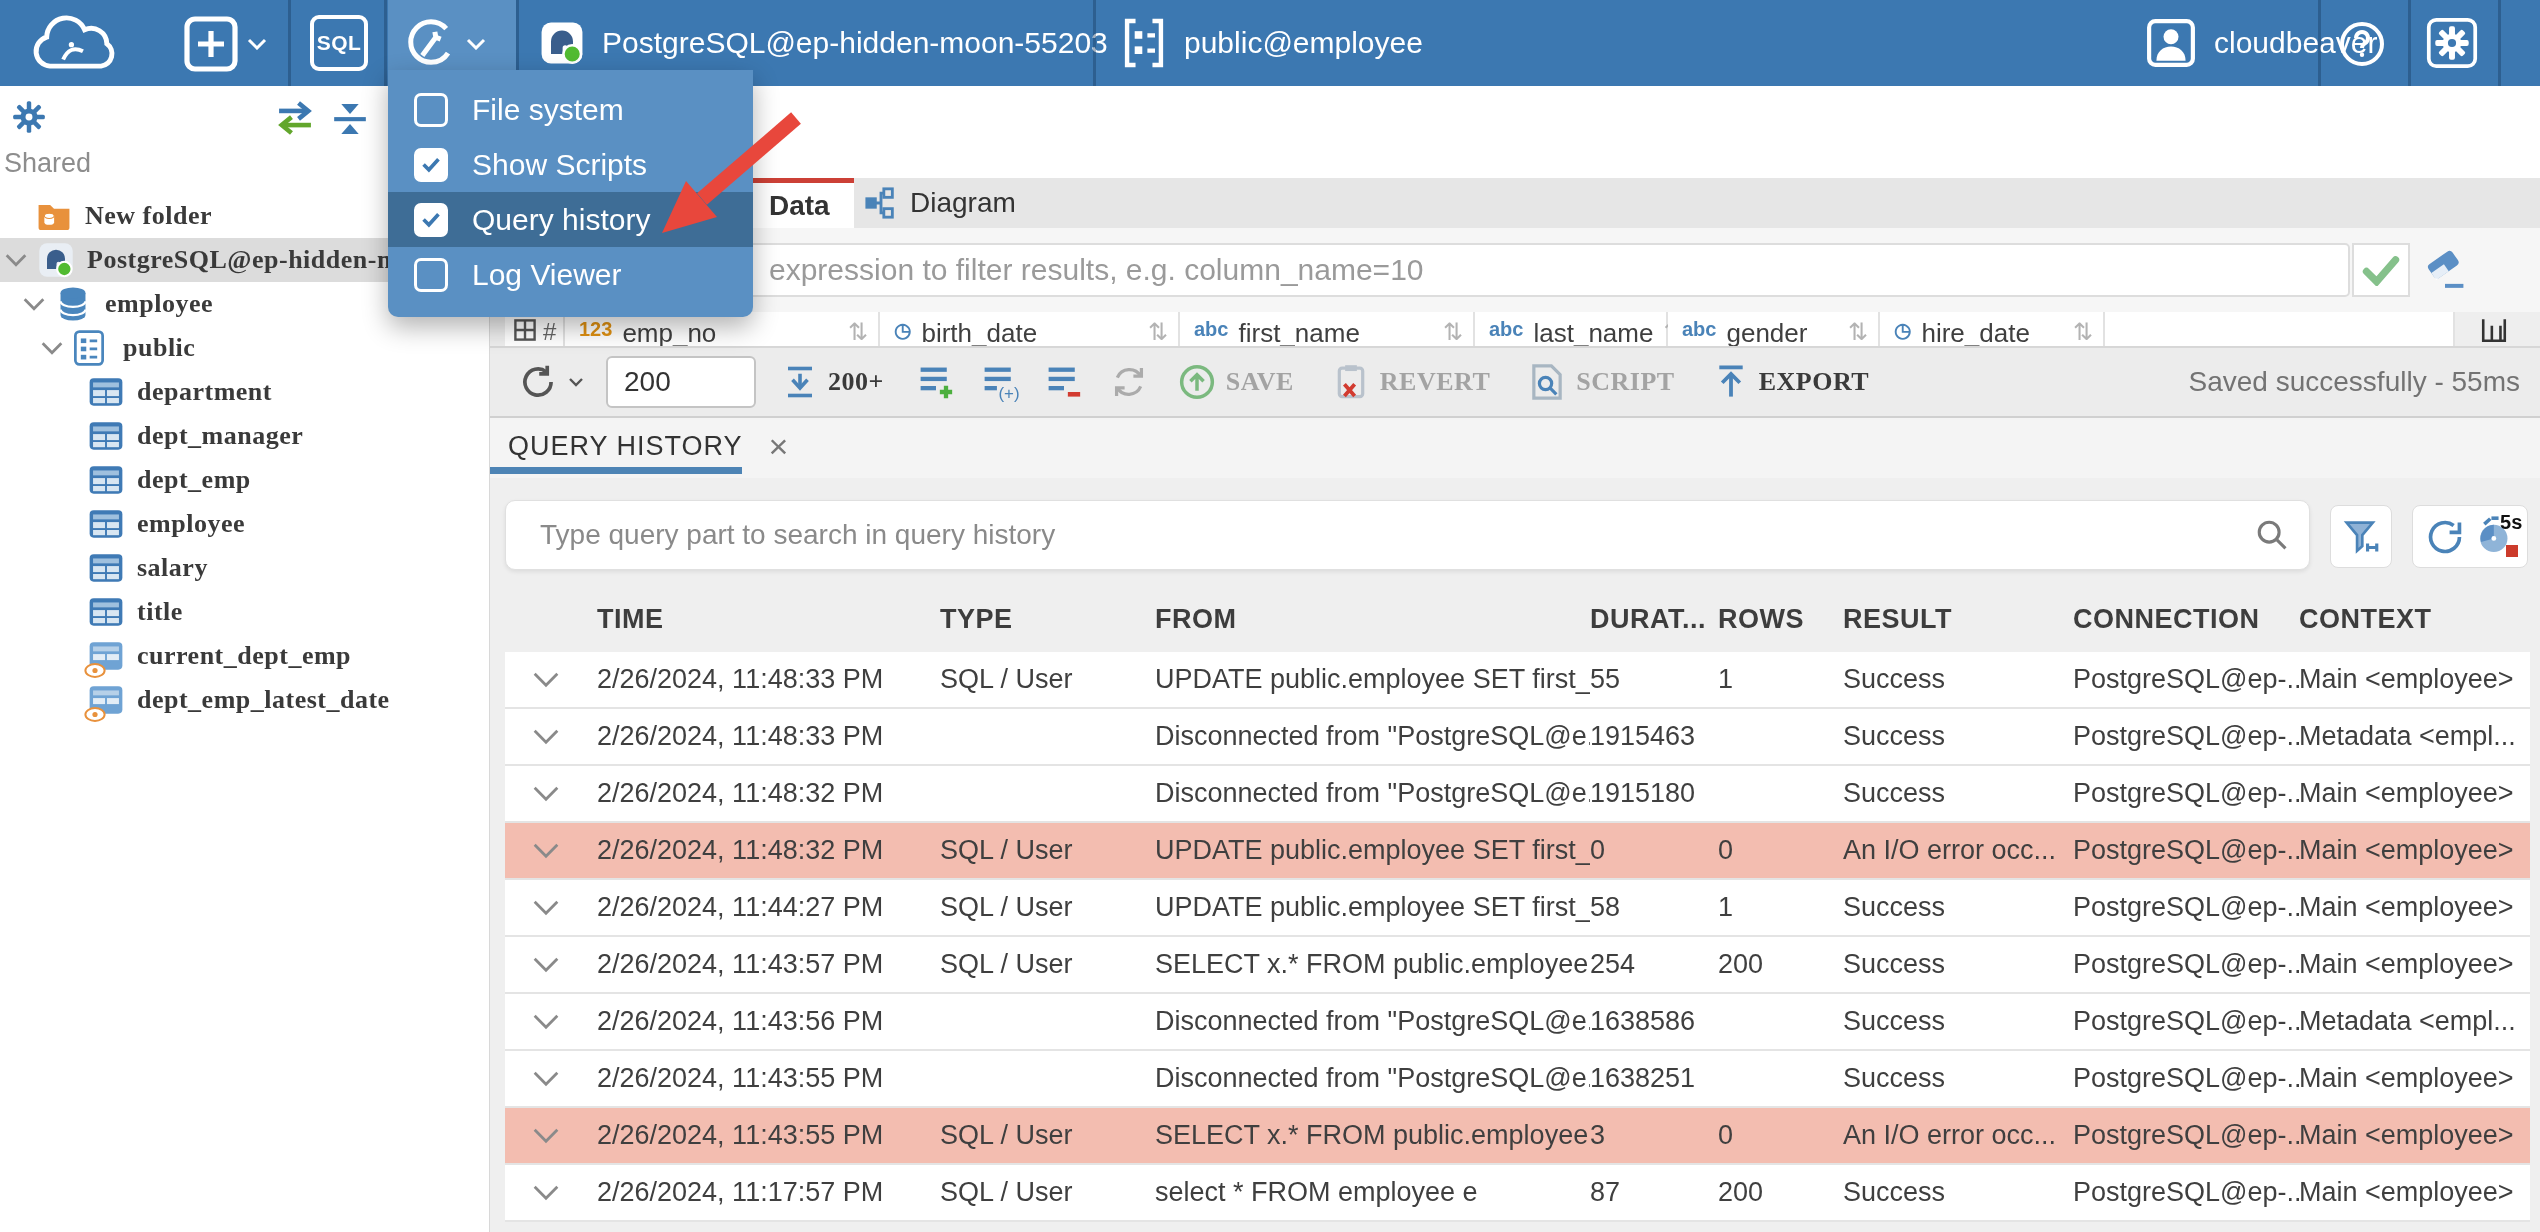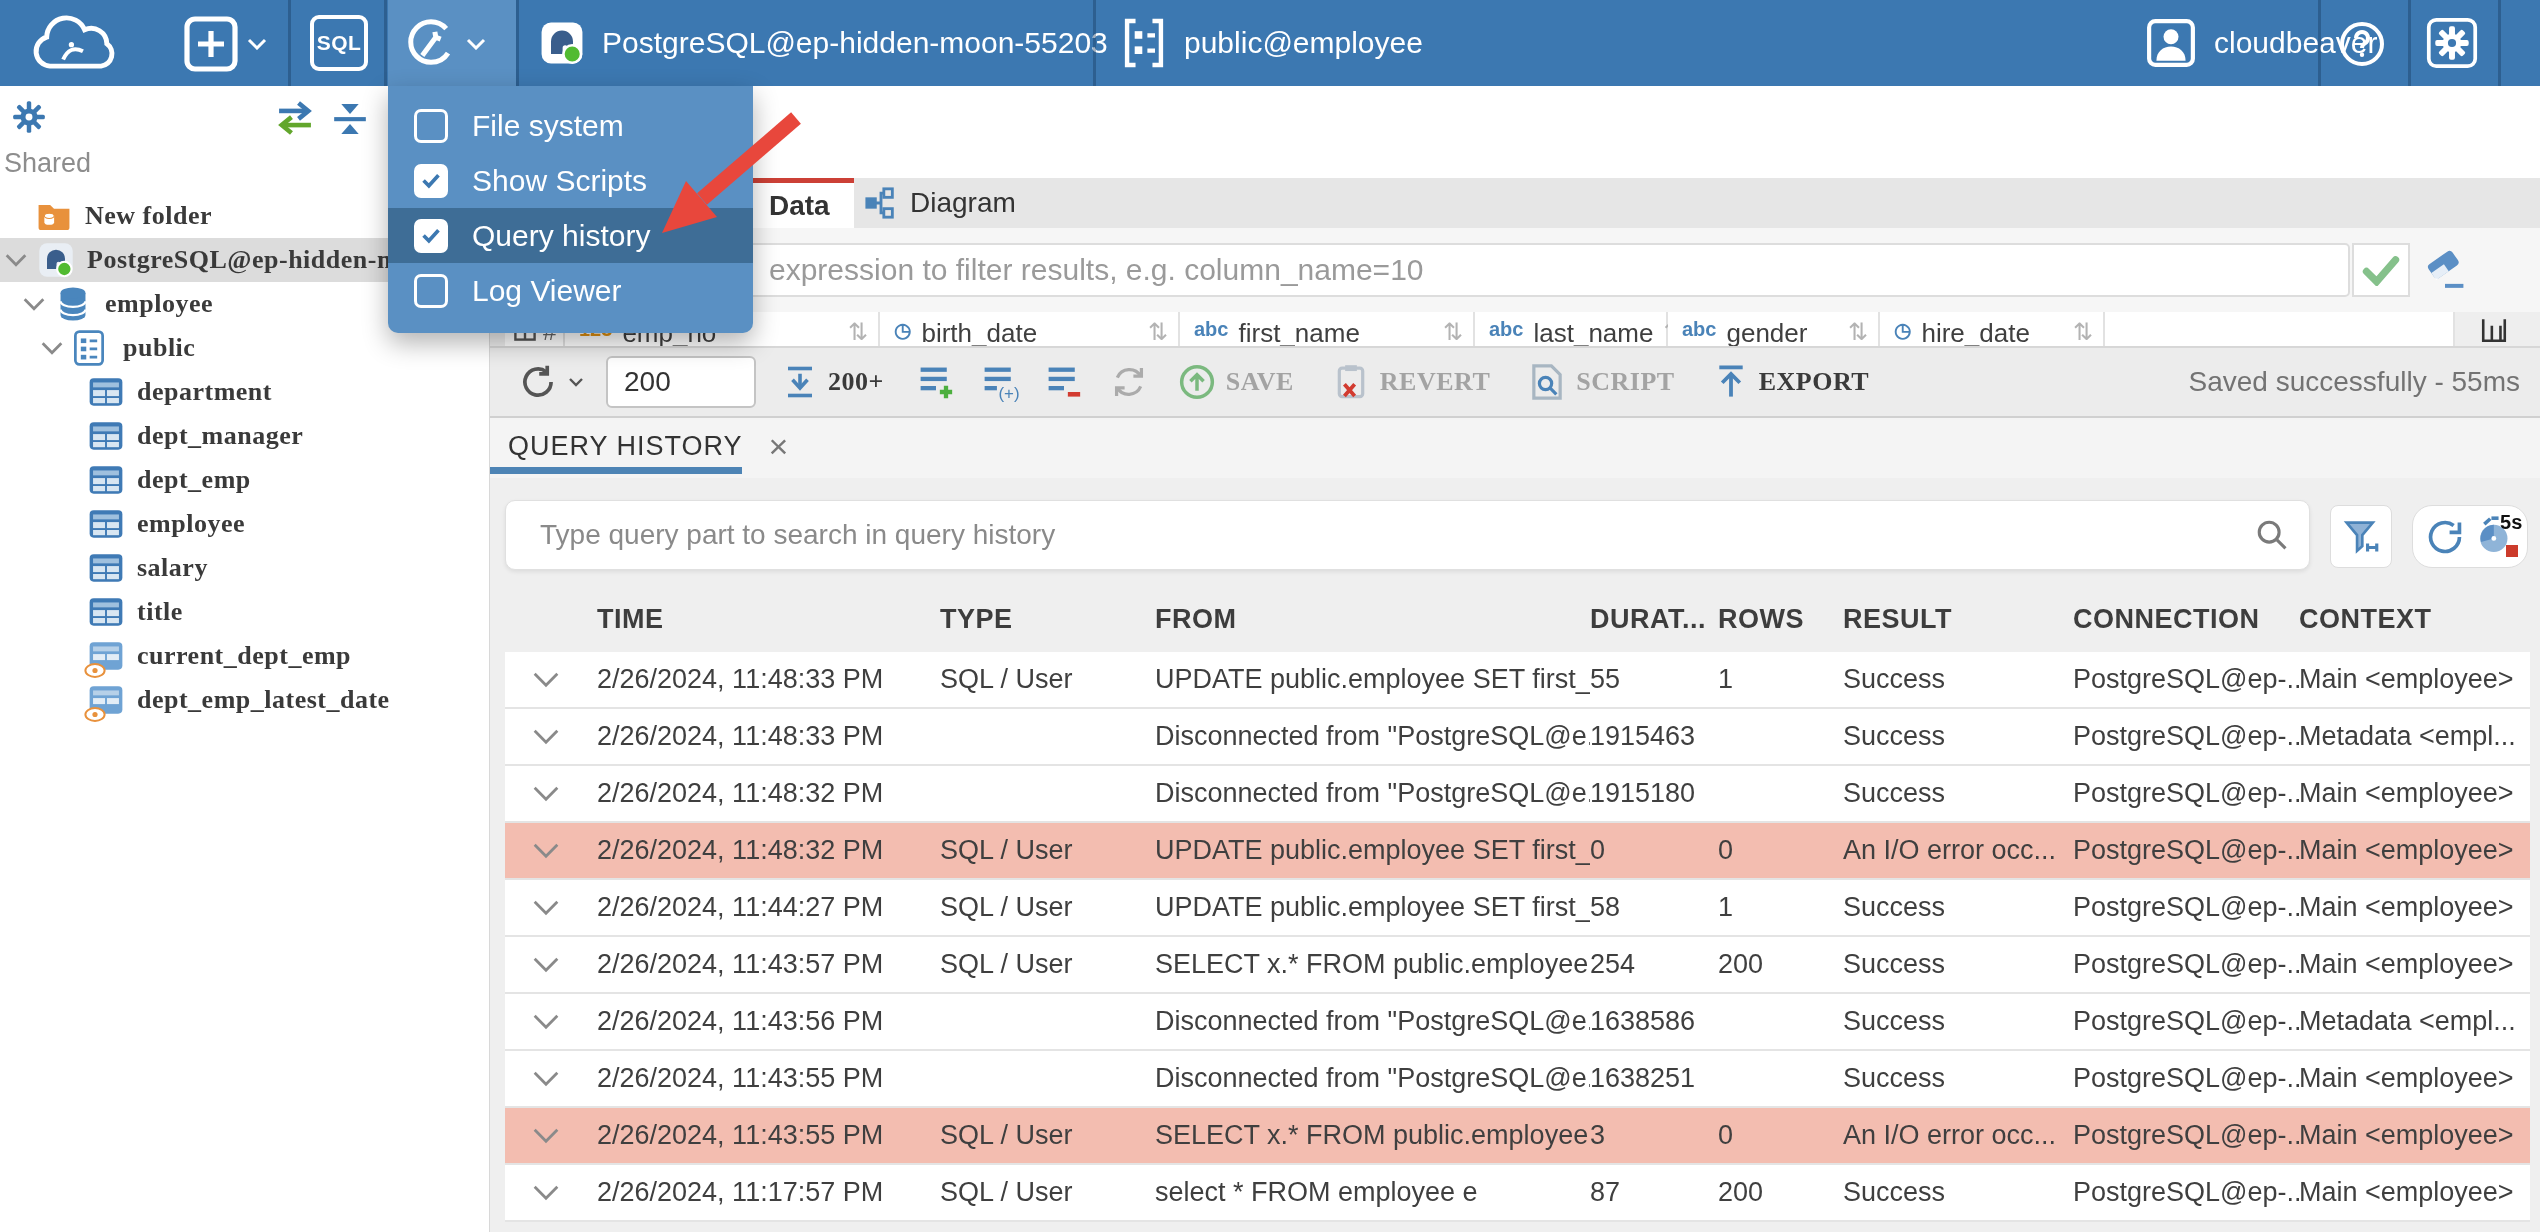--- a/index.html
+++ b/index.html
@@ -21,21 +21,21 @@
   .tools-highlight { position:absolute; left:388px; top:0; width:128px; height:86px; background:#5a90c3; }
   .btn-tools { left:404px; top:17px; gap:8px; cursor:pointer; }
   .conn-item { left:540px; top:0; height:86px; gap:18px; font-size:30px; cursor:pointer; }
   .schema-item { left:1122px; top:0; height:86px; gap:18px; font-size:30px; cursor:pointer; }
   .user-item { left:2146px; top:0; height:86px; gap:18px; font-size:30px; cursor:pointer; }
   .help-item { left:2338px; top:20px; cursor:pointer; }
   .settings-item { left:2426px; top:17px; cursor:pointer; }
   .pg-icon { position:relative; width:44px; height:44px; }
 
   
-  .tools-menu { position:absolute; left:388px; top:86px; width:365px; height:247px; background:#5a90c3;
+  .tools-menu { position:absolute; left:388px; top:70px; width:365px; height:247px; background:#5a90c3;
                 border-radius:0 0 10px 10px; box-shadow:0 10px 26px rgba(0,0,0,.3); z-index:60; padding-top:12px; }
   .menu-item { height:55px; display:flex; align-items:center; padding-left:26px; gap:24px;
                color:#fff; font-size:30px; cursor:pointer; }
   .menu-item.hl { background:#3e6d96; }
   .cb { width:34px; height:34px; border:3px solid #fff; border-radius:7px; background:transparent;
         display:flex; align-items:center; justify-content:center; flex:none; }
   .cb.on { background:#fff; }
 
   
   .red-arrow { position:absolute; left:600px; top:98px; z-index:70; pointer-events:none; }
@@ -108,21 +108,21 @@
   .qh-panel { position:absolute; left:490px; top:478px; width:2050px; height:754px; background:#efefef; }
   .qh-search { position:absolute; left:15px; top:22px; width:1805px; height:70px; background:#fff;
                border:1px solid #e0e0e0; border-radius:10px; box-shadow:0 2px 4px rgba(0,0,0,.08);
                font-size:28px; color:#a16207; padding:0 70px 0 34px; font-family:"Liberation Sans",sans-serif; }
   .qh-search::placeholder { color:#8a8a8a; }
   .qh-search-icon { position:absolute; left:1765px; top:40px; cursor:pointer; }
   .qh-filter-btn { position:absolute; left:1840px; top:27px; width:62px; height:63px; background:#fff;
                    border:1px solid #ddd; border-radius:8px; display:flex; align-items:center;
                    justify-content:center; cursor:pointer; }
   .qh-refresh-group { position:absolute; left:1922px; top:27px; width:116px; height:63px; background:#fff;
-                      border:1px solid #ddd; border-radius:20px; display:flex; align-items:center;
+                      border:1px solid #ddd; border-radius:8px; display:flex; align-items:center;
                       justify-content:space-evenly; }
   .timer-wrap { position:relative; width:40px; height:44px; cursor:pointer; }
   .timer-label { position:absolute; right:-6px; top:-4px; font-size:20px; font-weight:bold; color:#111; }
   .timer-sq { position:absolute; right:-2px; bottom:2px; width:12px; height:12px; background:#cc3b2b; }
 
   .qh-grid { display:grid; grid-template-columns:92px 343px 215px 435px 128px 125px 230px 226px 1fr;
              align-items:center; }
   .qh-head { position:absolute; left:15px; top:112px; width:2025px; height:58px; font-weight:bold;
              font-size:27px; color:#3d3d3d; letter-spacing:.5px; }
   .qh-rows { position:absolute; left:15px; top:174px; width:2025px; }

